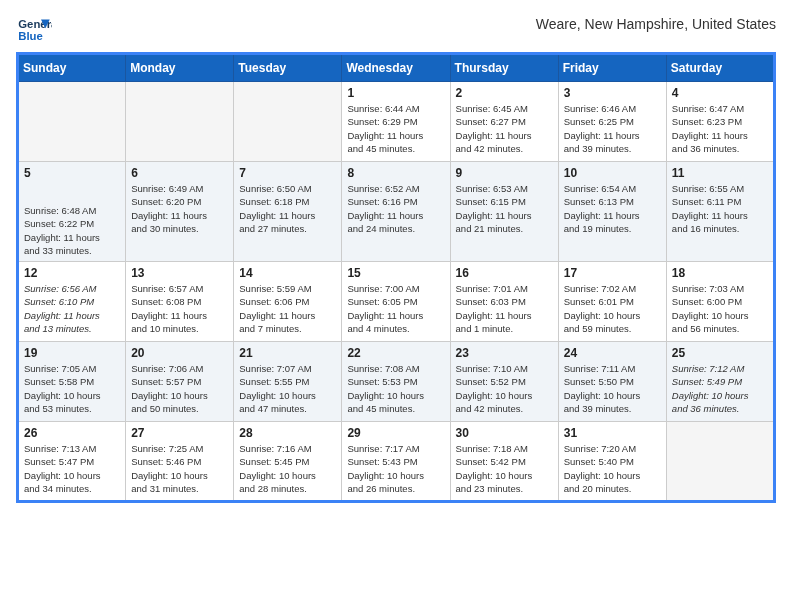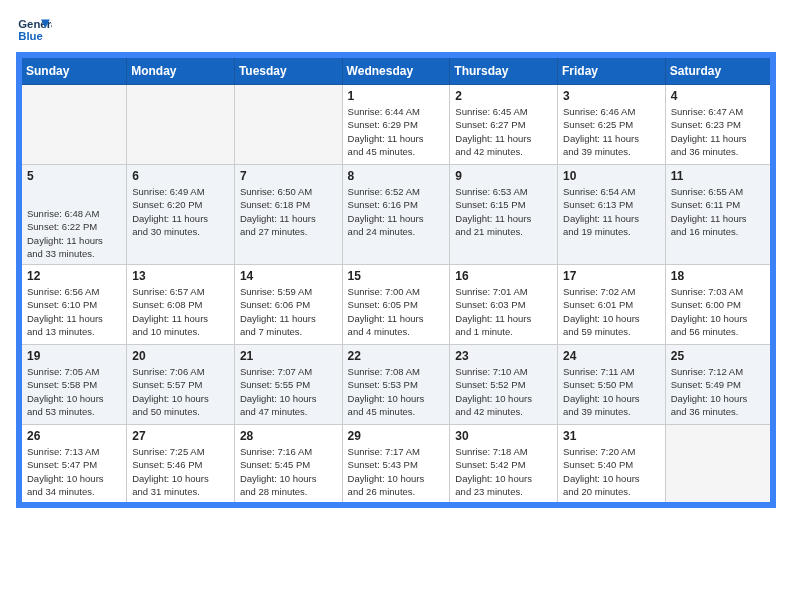--- a/index.html
+++ b/index.html
@@ -33,21 +33,21 @@
       font-weight: bold;
       color: #1a1a1a;
     }
     .location {
       font-size: 14px;
       color: #333;
     }
     .calendar {
       width: 100%;
       border-collapse: collapse;
-      border: 6px solid #3b82f6;
+      border: 3px solid #3b82f6;
     }
     .calendar th {
       background: #1565c0;
       color: #fff;
       font-size: 12px;
       font-weight: bold;
       padding: 6px 4px;
       text-align: left;
       border: 1px solid #1a56a0;
     }
@@ -83,20 +83,21 @@
 
 <div class="header">
   <div class="logo">
     <svg class="logo-icon" viewBox="0 0 40 32">
       <text x="2" y="14" font-size="13" font-weight="bold" fill="#1a3a5c">General</text>
       <text x="2" y="27" font-size="13" font-weight="bold" fill="#1565c0">Blue</text>
       <polygon points="28,4 38,4 33,14" fill="#1565c0"></polygon>
     </svg>
   </div>
   <div class="title-section">
+    <div class="location">Weare, New Hampshire, United States</div>
   </div>
 </div>
 
 <table class="calendar">
   <thead>
     <tr>
     <th>Sunday</th>
         <th>Monday</th>
         <th>Tuesday</th>
         <th>Wednesday</th>
@@ -186,21 +187,21 @@
           <div class="day-num">11</div>
           <div class="day-info" style="white-space: pre-line;">Sunrise: 6:55 AM
 Sunset: 6:11 PM
 Daylight: 11 hours
 and 16 minutes.</div>
         </td>
       </tr>
       <tr>
         <td>
           <div class="day-num">12</div>
-          <div class="day-info" style="white-space: pre-line;">Sunrise: 6:56 AM
+          <div class="day-info" style="white-space: pre-line; font-style: italic;">Sunrise: 6:56 AM
 Sunset: 6:10 PM
 Daylight: 11 hours
 and 13 minutes.</div>
         </td>
         <td>
           <div class="day-num">13</div>
           <div class="day-info" style="white-space: pre-line;">Sunrise: 6:57 AM
 Sunset: 6:08 PM
 Daylight: 11 hours
 and 10 minutes.</div>
@@ -279,21 +280,21 @@
         </td>
         <td>
           <div class="day-num">24</div>
           <div class="day-info" style="white-space: pre-line;">Sunrise: 7:11 AM
 Sunset: 5:50 PM
 Daylight: 10 hours
 and 39 minutes.</div>
         </td>
         <td>
           <div class="day-num">25</div>
-          <div class="day-info" style="white-space: pre-line;">Sunrise: 7:12 AM
+          <div class="day-info" style="white-space: pre-line; font-style: italic;">Sunrise: 7:12 AM
 Sunset: 5:49 PM
 Daylight: 10 hours
 and 36 minutes.</div>
         </td>
       </tr>
       <tr>
         <td>
           <div class="day-num">26</div>
           <div class="day-info" style="white-space: pre-line;">Sunrise: 7:13 AM
 Sunset: 5:47 PM

